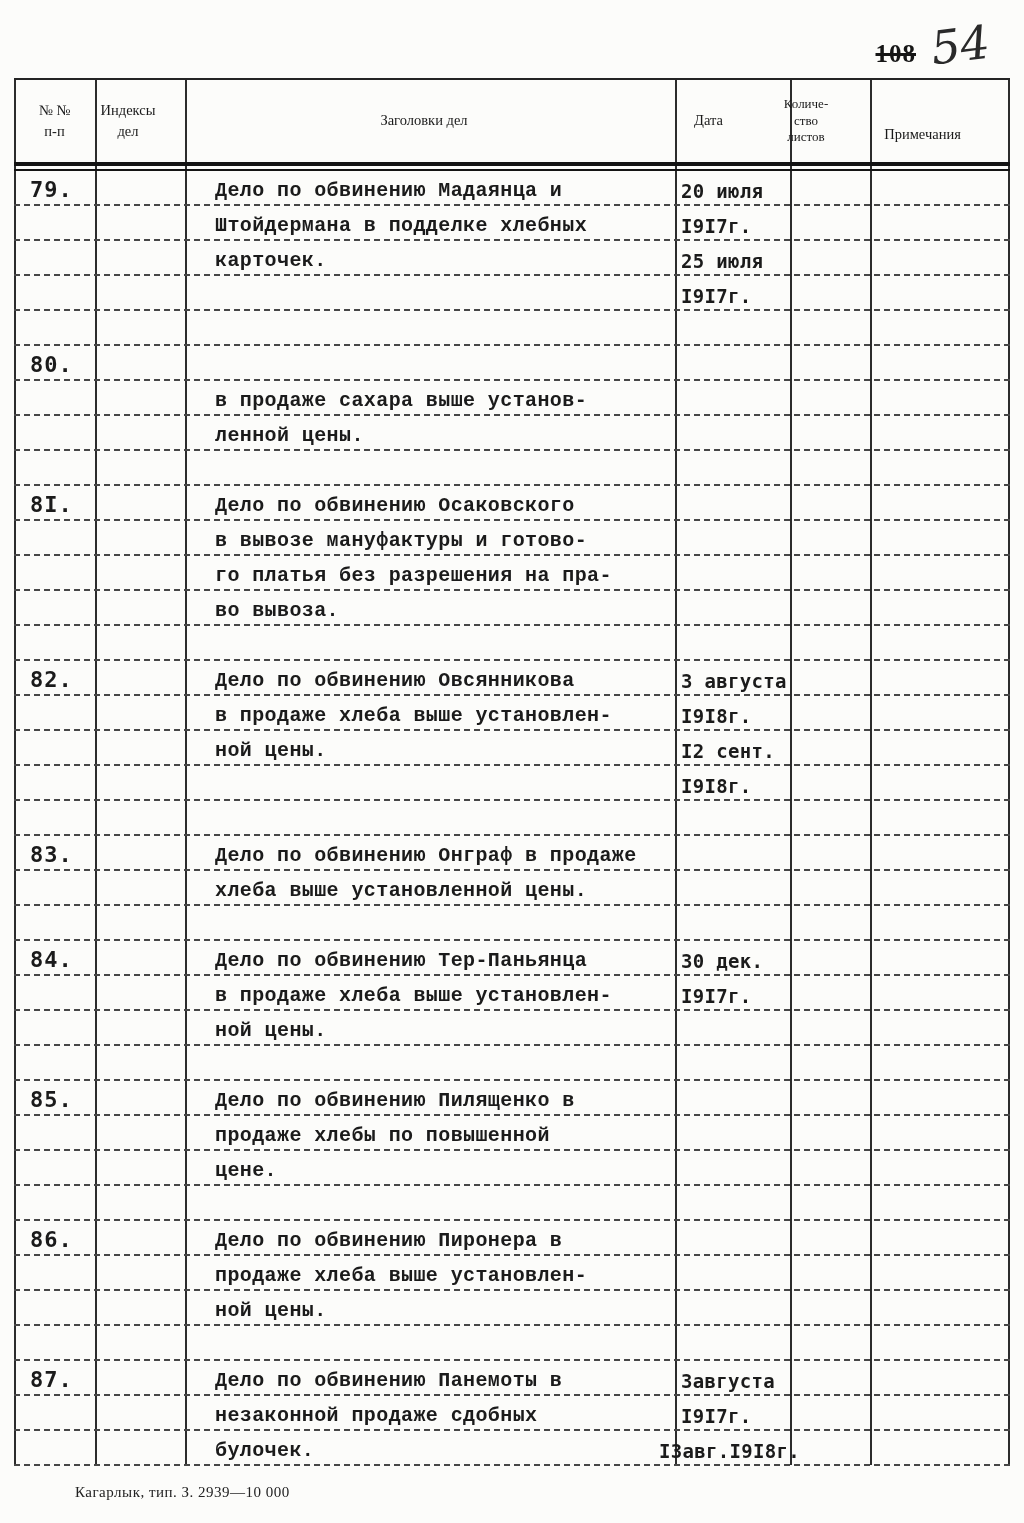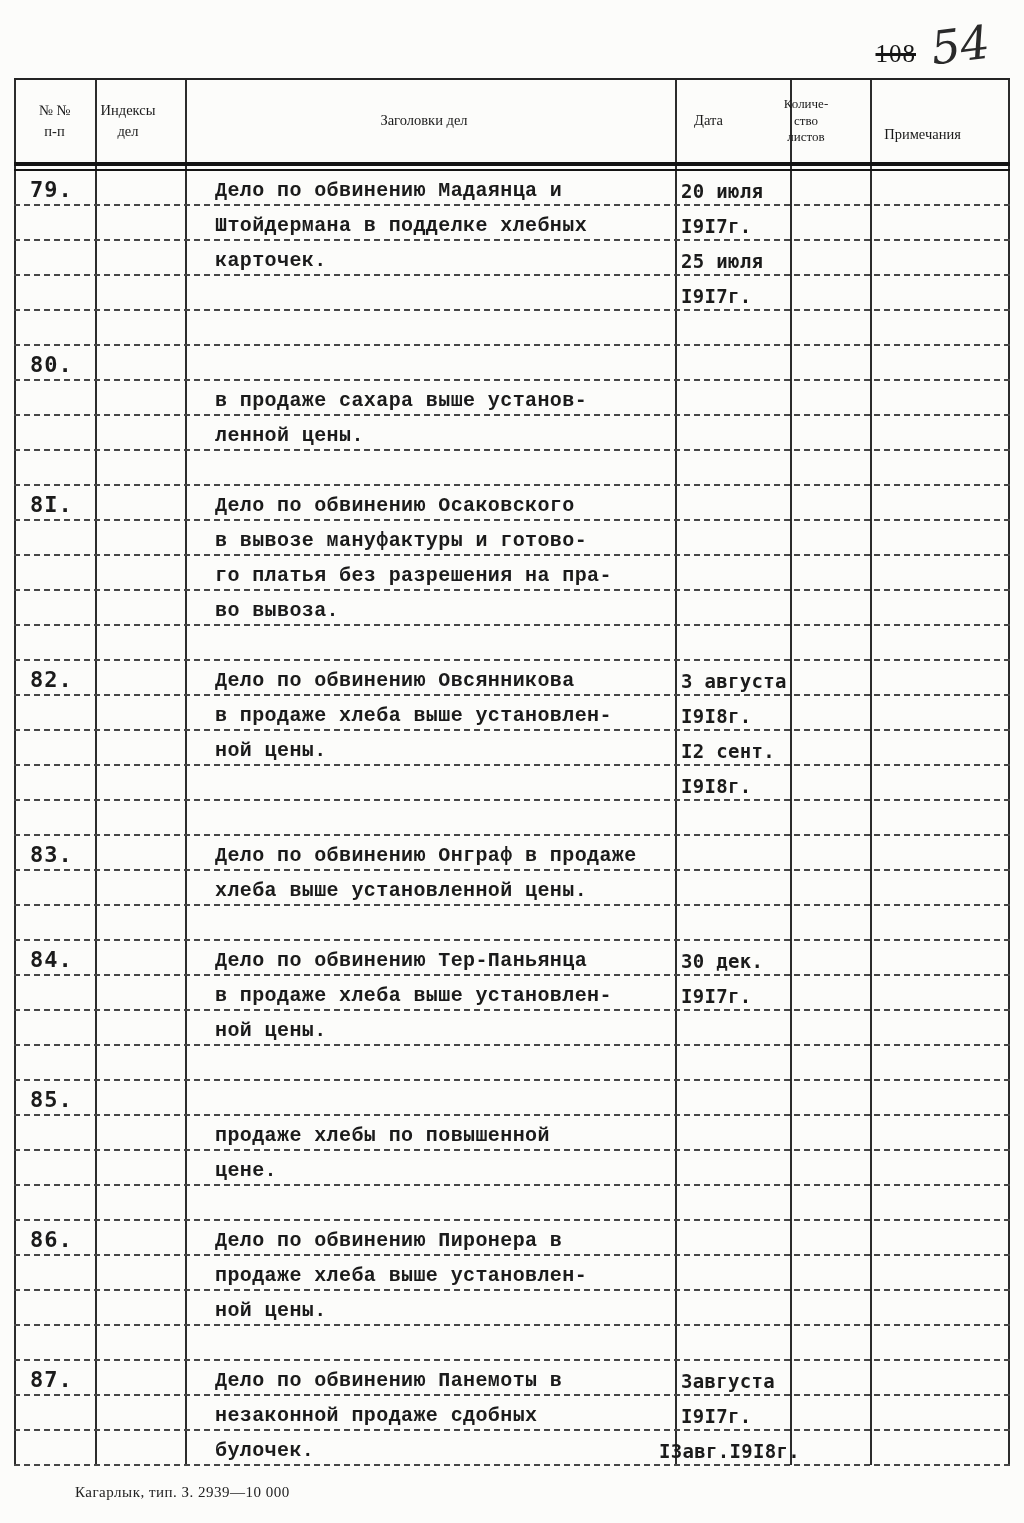--- a/index.html
+++ b/index.html
@@ -9,21 +9,21 @@
     font-family:"DejaVu Sans Mono", monospace;
     color:#1c1c1c;
     position:relative;
     overflow:hidden;
   }
 
   
   .pagenum-area { position:absolute; top:16px; right:16px; width:200px; height:60px; }
   .struck {
     position:absolute; right:92px; top:24px;
-    font-family:"Liberation Serif", serif; font-weight:normal; font-size:25px;
+    font-family:"Liberation Serif", serif; font-weight:bold; font-size:25px;
     letter-spacing:1px; text-decoration:line-through; text-decoration-thickness:3px;
     color:#161616;
   }
   .handwritten {
     position:absolute; right:18px; top:2px;
     font-family:"DejaVu Serif", serif; font-style:italic; font-size:46px;
     transform:rotate(-7deg); color:#2a2a2a;
   }
 
   
@@ -190,20 +190,21 @@
       <span class="t t-title">в продаже хлеба выше установлен-</span>
       <span class="t t-date">I9I7г.</span>
     </div>
     <div class="slot">
       <span class="t t-title">ной цены.</span>
     </div>
     <div class="slot blank"></div>
 
     <div class="slot">
       <span class="t t-num">85.</span>
+      <span class="t t-title">Дело по обвинению Пилященко в</span>
     </div>
     <div class="slot">
       <span class="t t-title">продаже хлебы по повышенной</span>
     </div>
     <div class="slot">
       <span class="t t-title">цене.</span>
     </div>
     <div class="slot blank"></div>
 
     <div class="slot">

